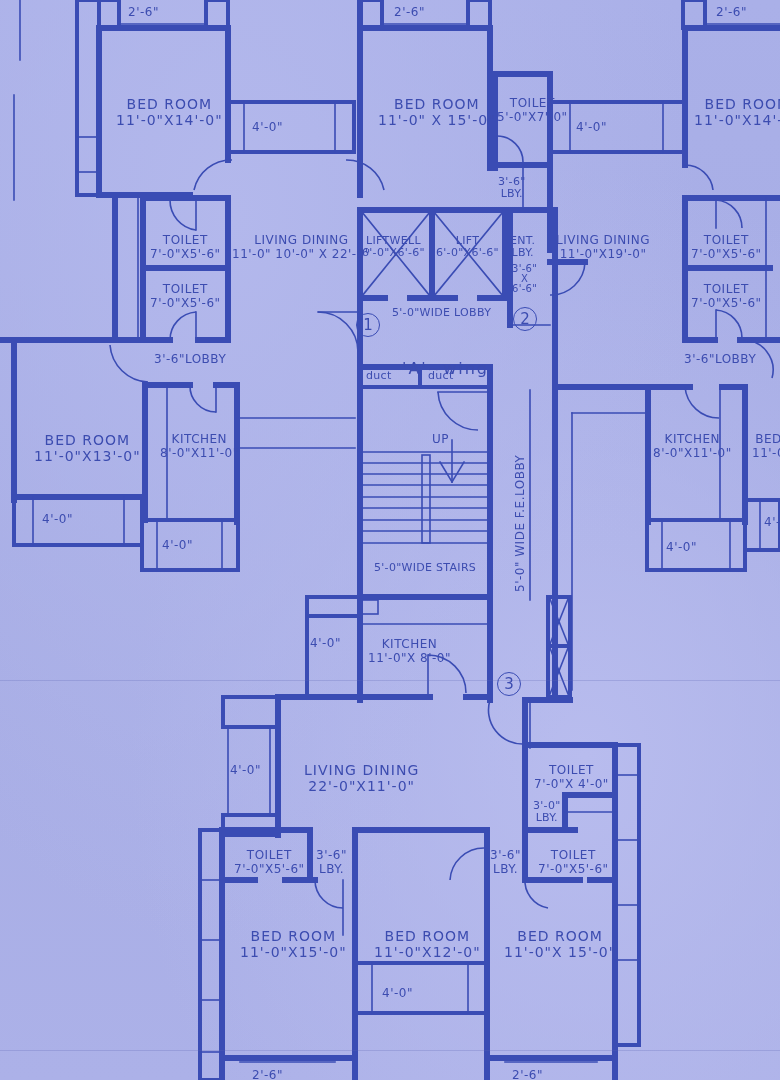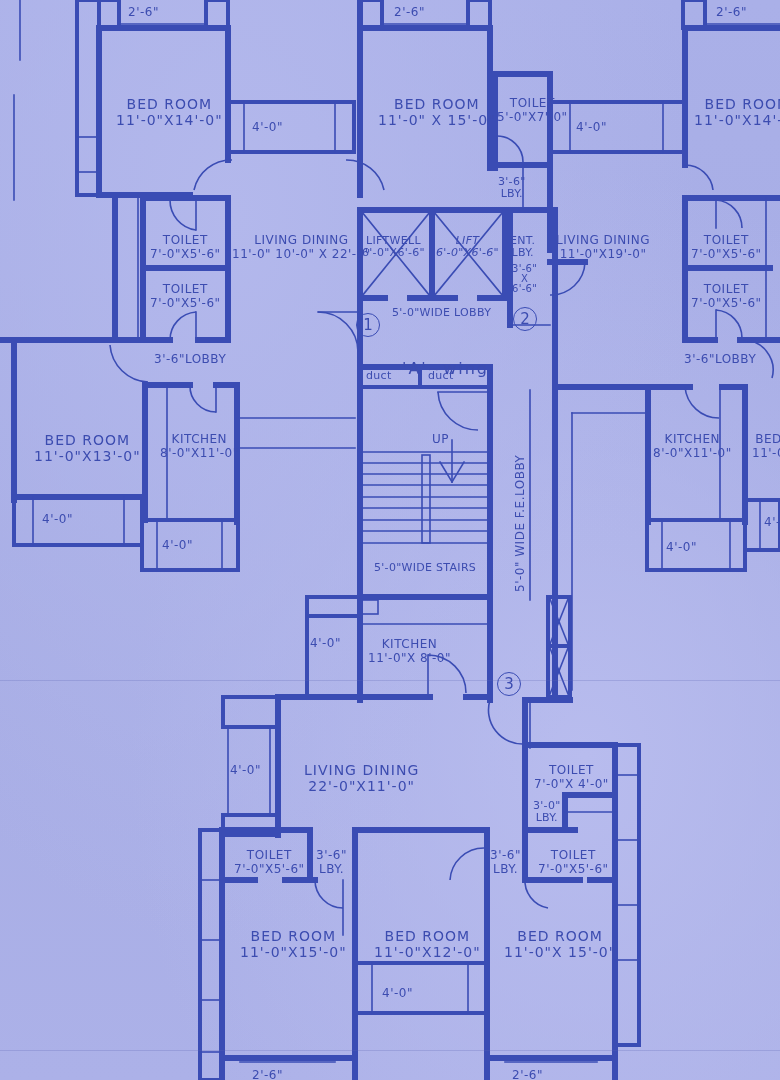--- a/index.html
+++ b/index.html
@@ -307,21 +307,21 @@
   <div class="lbl sm" style="left:232px;top:233px;">
     <div>LIVING DINING</div>
     <div>11'-0" 10'-0" X 22'-0"</div>
   </div>
   <div class="lbl sm" style="left:154px;top:352px;">3'-6"LOBBY</div>
 
   <div class="lbl xs" style="left:362px;top:235px;">
     <div>LIFTWELL</div>
     <div>6'-0"X6'-6"</div>
   </div>
-  <div class="lbl xs" style="left:436px;top:235px;font-style:italic;">
+  <div class="lbl xs" style="left:436px;top:235px;">
     <div>LIFT</div>
     <div>6'-0"X6'-6"</div>
   </div>
   <div class="lbl xs" style="left:510px;top:235px;">
     <div>ENT.</div>
     <div>LBY.</div>
   </div>
   <div class="lbl xs" style="left:512px;top:264px;font-size:10px;line-height:10px;">
     <div>3'-6"</div>
     <div>X</div>

